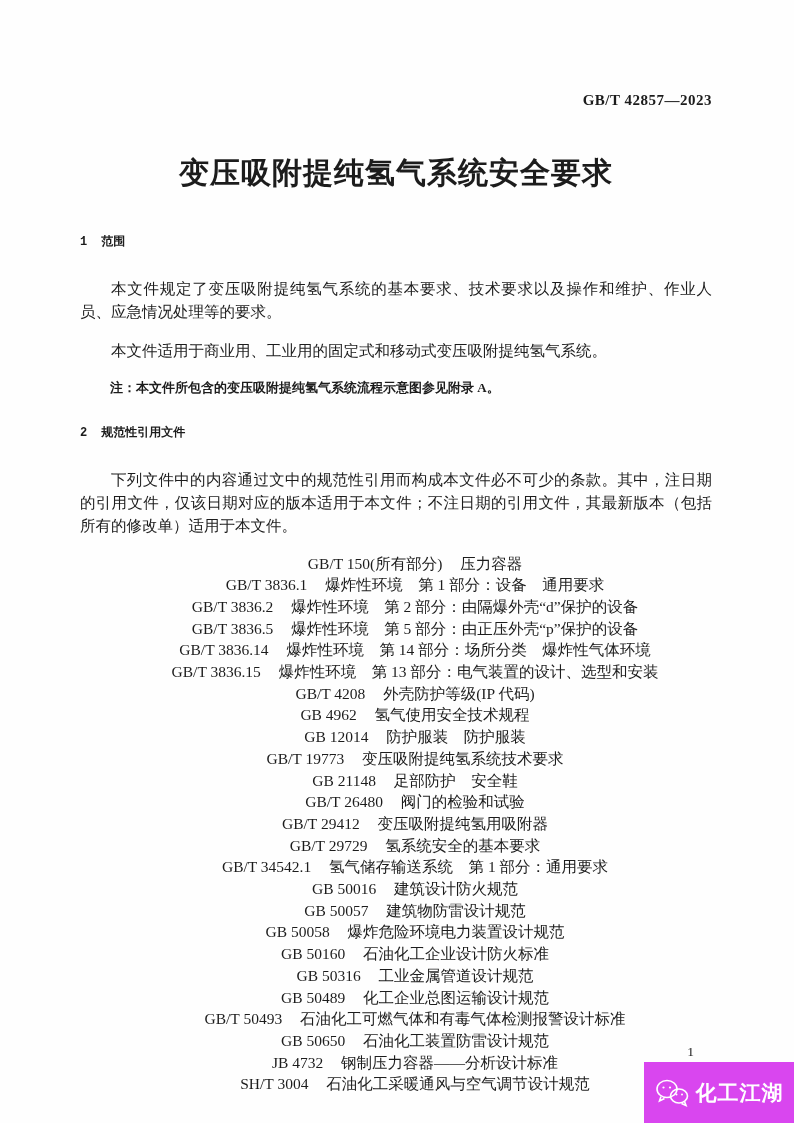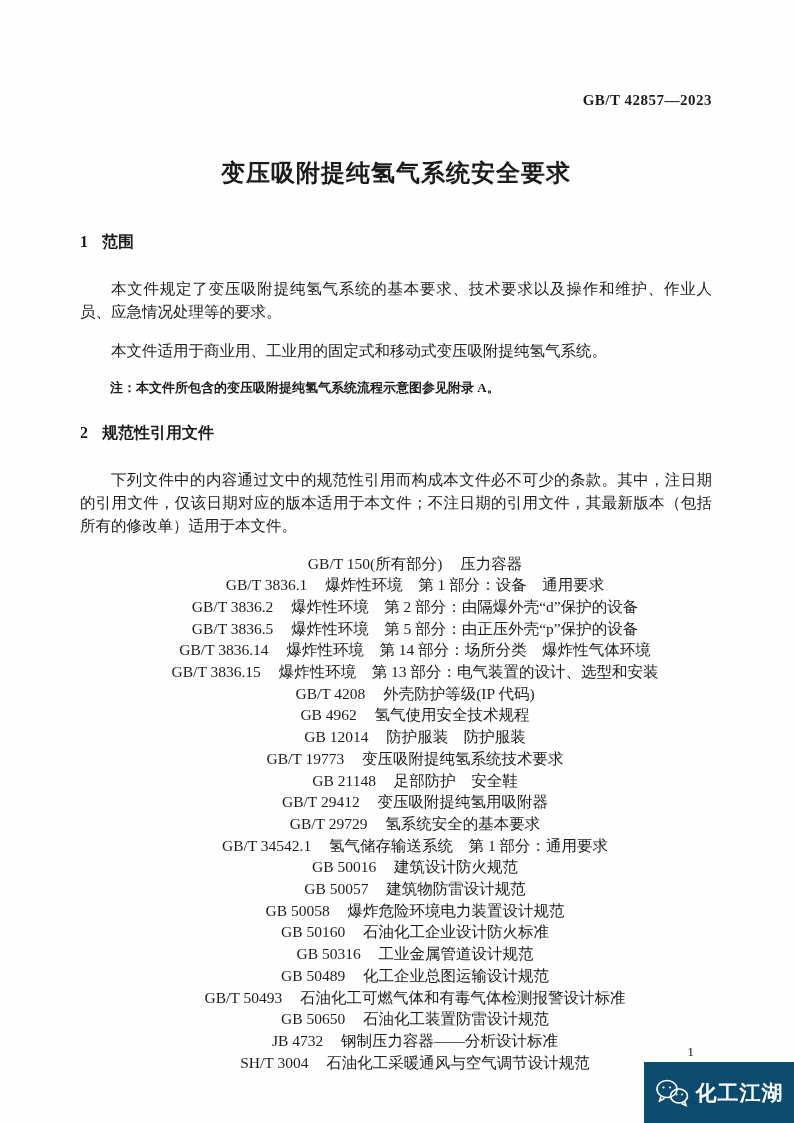--- a/index.html
+++ b/index.html
@@ -22,28 +22,28 @@
     font-weight: bold;
     font-size: 15px;
     line-height: 17px;
     letter-spacing: 0.5px;
   }
   .doc-title {
     margin-top: 50px;
     text-align: center;
     font-family: "Liberation Sans", "DejaVu Sans", sans-serif;
     font-weight: bold;
-    font-size: 24px;
+    font-size: 30px;
     line-height: 27px;
     letter-spacing: 1px;
   }
   .section-heading {
-    font-family: Liberation Serif, serif;
-    font-weight: bold;
-    font-size: 16px;
+    font-family: Liberation Mono, monospace;
+    font-weight: bold;
+    font-size: 12px;
     line-height: 18px;
   }
   .sec1-heading { margin-top: 47px; }
   .sec2-heading { margin-top: 26px; }
   .section-heading .sec-num { margin-right: 14px; }
   .para {
     margin-top: 26px;
     font-size: 15.5px;
     line-height: 23px;
     text-align: justify;
@@ -72,21 +72,21 @@
     position: absolute;
     top: 1044px;
     right: 100px;
     font-size: 13.5px;
     line-height: 15px;
   }
   .watermark-badge {
     position: absolute;
     right: 0; bottom: 0;
     width: 150px; height: 61px;
-    background: #0c4a6e;
+    background: #d946ef;
     display: flex;
     align-items: center;
     justify-content: center;
     gap: 7px;
   }
   .watermark-label {
     color: #ffffff;
     font-family: "Liberation Sans", "DejaVu Sans", sans-serif;
     font-weight: bold;
     font-size: 21px;
@@ -156,20 +156,23 @@
       </div>
 
       <div class="ref-line">
         <span class="ref-code">GB/T 19773</span><span class="ref-title">变压吸附提纯氢系统技术要求</span>
       </div>
 
       <div class="ref-line">
         <span class="ref-code">GB 21148</span><span class="ref-title">足部防护　安全鞋</span>
       </div>
 
+      <div class="ref-line">
+        <span class="ref-code">GB/T 26480</span><span class="ref-title">阀门的检验和试验</span>
+      </div>
 
       <div class="ref-line">
         <span class="ref-code">GB/T 29412</span><span class="ref-title">变压吸附提纯氢用吸附器</span>
       </div>
 
       <div class="ref-line">
         <span class="ref-code">GB/T 29729</span><span class="ref-title">氢系统安全的基本要求</span>
       </div>
 
       <div class="ref-line">

